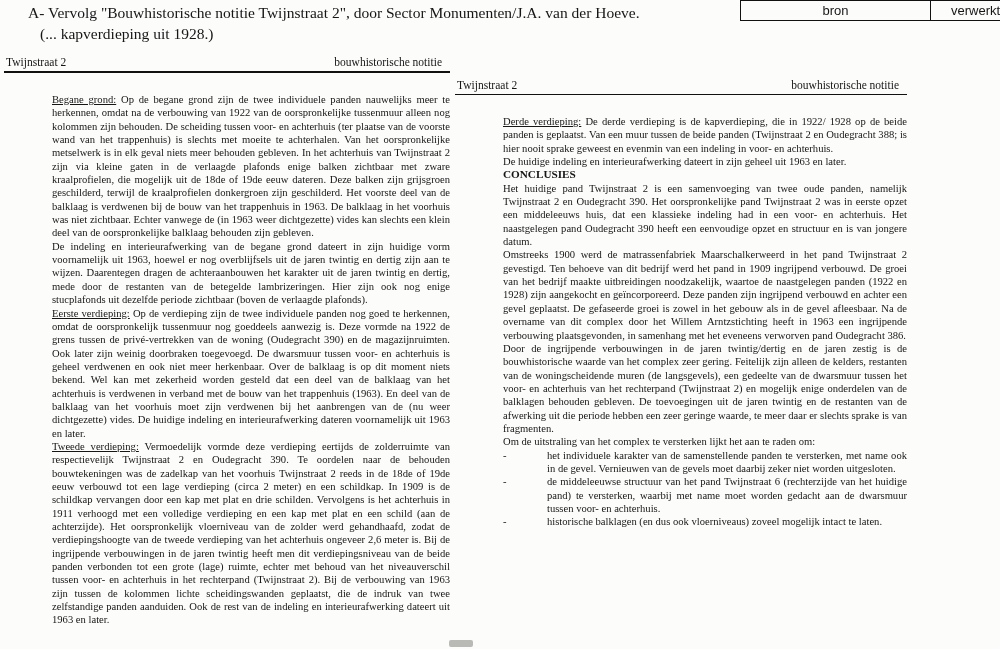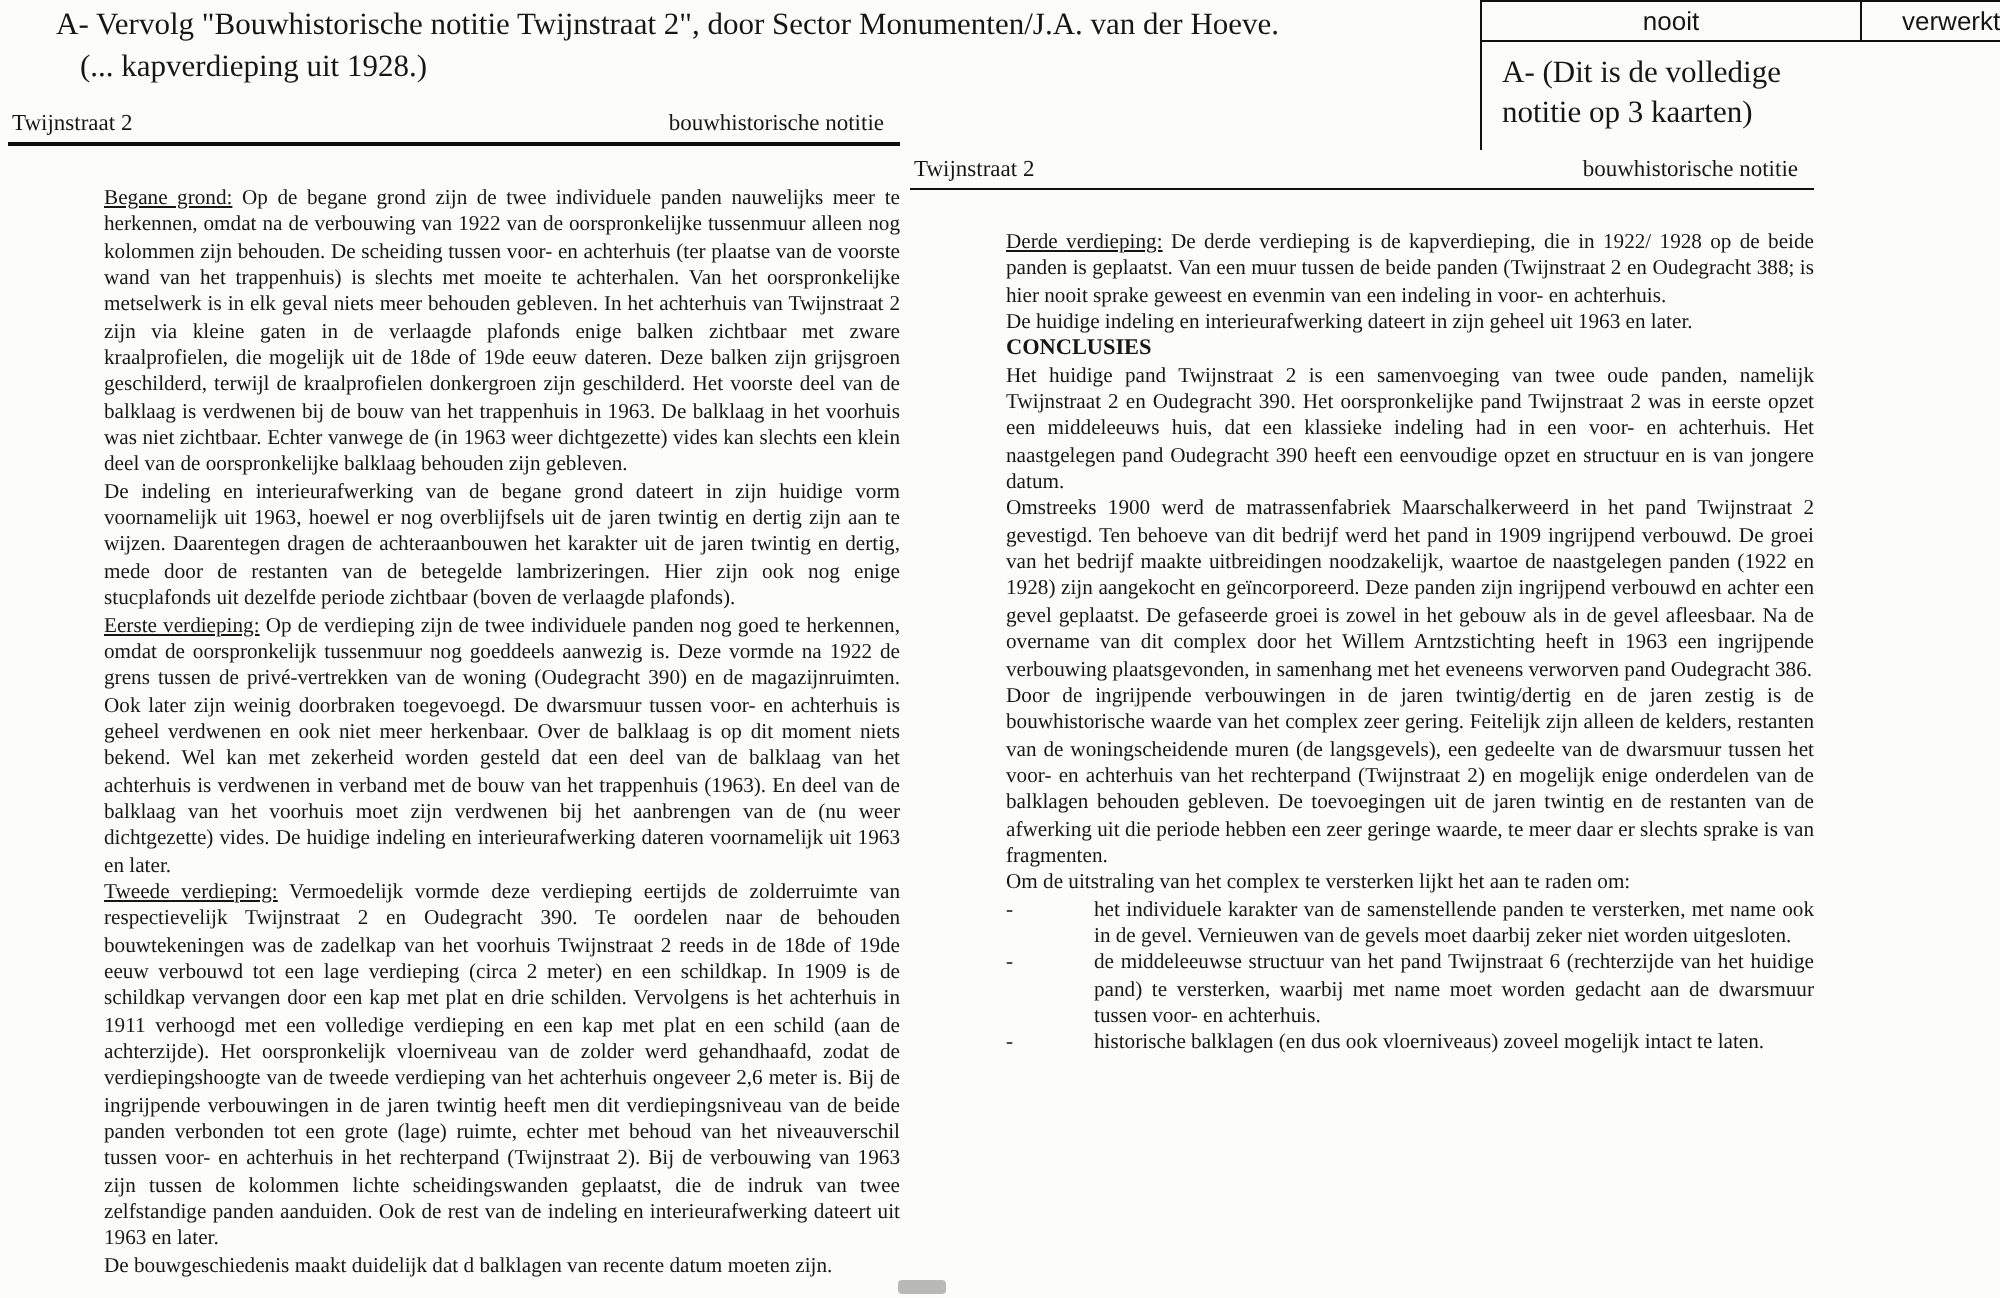--- a/index.html
+++ b/index.html
@@ -44,25 +44,24 @@
 </head>
 <body>
 
 <div class="annotation">
   <div><span>A- </span><span class="u">Vervolg</span><span> "Bouwhistorische notitie Twijnstraat 2", door Sector Monumenten/J.A. van der Hoeve.</span></div>
   <div class="indent">(... kapverdieping uit 1928.)</div>
 </div>
 
 <div class="stamp">
   <div class="stamp-row stamp-head">
-    <div class="stamp-c1">nooit</div>
+    <div class="stamp-c1">bron</div>
     <div class="stamp-c2">verwerkt</div>
   </div>
   <div class="stamp-row stamp-val">
-    <div class="stamp-c1">A- (Dit is de volledige notitie op 3 kaarten)</div>
   </div>
 </div>
 
 <div class="page page-left">
   <div class="card-head">
     <span>Twijnstraat 2</span>
     <span>bouwhistorische notitie</span>
   </div>
   <div class="card-body">
     <p class="doc-par">
@@ -71,21 +70,20 @@
     </p>
     <p class="doc-par">De indeling en interieurafwerking van de begane grond dateert in zijn huidige vorm voornamelijk uit 1963, hoewel er nog overblijfsels uit de jaren twintig en dertig zijn aan te wijzen. Daarentegen dragen de achteraanbouwen het karakter uit de jaren twintig en dertig, mede door de restanten van de betegelde lambrizeringen. Hier zijn ook nog enige stucplafonds uit dezelfde periode zichtbaar (boven de verlaagde plafonds).</p>
     <p class="doc-par gap">
       <span class="lead">Eerste verdieping:</span>
       <span>Op de verdieping zijn de twee individuele panden nog goed te herkennen, omdat de oorspronkelijk tussenmuur nog goeddeels aanwezig is. Deze vormde na 1922 de grens tussen de privé-vertrekken van de woning (Oudegracht 390) en de magazijnruimten. Ook later zijn weinig doorbraken toegevoegd. De dwarsmuur tussen voor- en achterhuis is geheel verdwenen en ook niet meer herkenbaar. Over de balklaag is op dit moment niets bekend. Wel kan met zekerheid worden gesteld dat een deel van de balklaag van het achterhuis is verdwenen in verband met de bouw van het trappenhuis (1963). En deel van de balklaag van het voorhuis moet zijn verdwenen bij het aanbrengen van de (nu weer dichtgezette) vides. De huidige indeling en interieurafwerking dateren voornamelijk uit 1963 en later.</span>
     </p>
     <p class="doc-par gap">
       <span class="lead">Tweede verdieping:</span>
       <span>Vermoedelijk vormde deze verdieping eertijds de zolderruimte van respectievelijk Twijnstraat 2 en Oudegracht 390. Te oordelen naar de behouden bouwtekeningen was de zadelkap van het voorhuis Twijnstraat 2 reeds in de 18de of 19de eeuw verbouwd tot een lage verdieping (circa 2 meter) en een schildkap. In 1909 is de schildkap vervangen door een kap met plat en drie schilden. Vervolgens is het achterhuis in 1911 verhoogd met een volledige verdieping en een kap met plat en een schild (aan de achterzijde). Het oorspronkelijk vloerniveau van de zolder werd gehandhaafd, zodat de verdiepingshoogte van de tweede verdieping van het achterhuis ongeveer 2,6 meter is. Bij de ingrijpende verbouwingen in de jaren twintig heeft men dit verdiepingsniveau van de beide panden verbonden tot een grote (lage) ruimte, echter met behoud van het niveauverschil tussen voor- en achterhuis in het rechterpand (Twijnstraat 2). Bij de verbouwing van 1963 zijn tussen de kolommen lichte scheidingswanden geplaatst, die de indruk van twee zelfstandige panden aanduiden. Ook de rest van de indeling en interieurafwerking dateert uit 1963 en later.</span>
     </p>
-    <p class="doc-par">De bouwgeschiedenis maakt duidelijk dat d balklagen van recente datum moeten zijn.</p>
   </div>
 </div>
 
 <div class="page page-right">
   <div class="card-head">
     <span>Twijnstraat 2</span>
     <span>bouwhistorische notitie</span>
   </div>
   <div class="card-body">
     <p class="doc-par">

